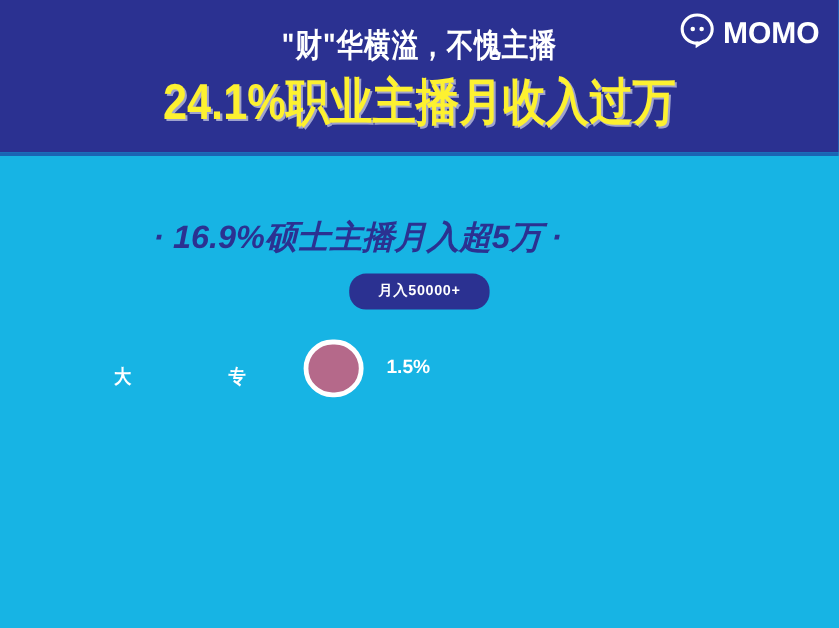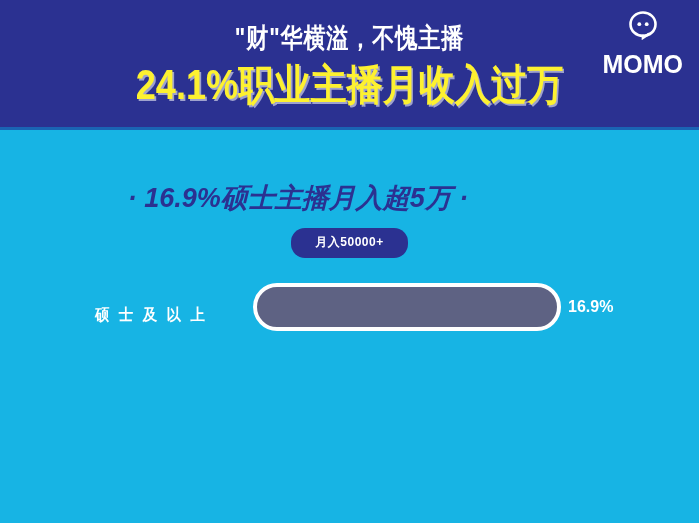--- a/index.html
+++ b/index.html
@@ -71,21 +71,20 @@
   }
 
   
   .logo {
     position: absolute;
     right: 16px;
     top: 10px;
     display: flex;
     align-items: center;
     gap: 6px;
-    flex-direction: column;
   }
   .logo-mark {
     display: block;
   }
   .logo-text {
     color: #ffffff;
     font-size: 25px;
     font-weight: bold;
     letter-spacing: 0px;
     line-height: 28px;
@@ -215,25 +214,25 @@
   </div>
 
   <div class="subtitle">· 16.9%硕士主播月入超5万 ·</div>
 
   <div class="badge-wrap">
     <span class="badge">月入50000+</span>
   </div>
 
   <div class="chart">
 
-
-
-    <div class="row row-3">
-      <div class="row-label">硕士及以上</div>
+    <div class="row row-1">
+      <div class="row-label tight">大专</div>
       <div class="bar-track">
         <div class="bar"></div>
       </div>
-      <div class="bar-value">16.9%</div>
+      <div class="bar-value">1.5%</div>
     </div>
 
+
+
   </div>
 
 </div>
 
 </body></html>

